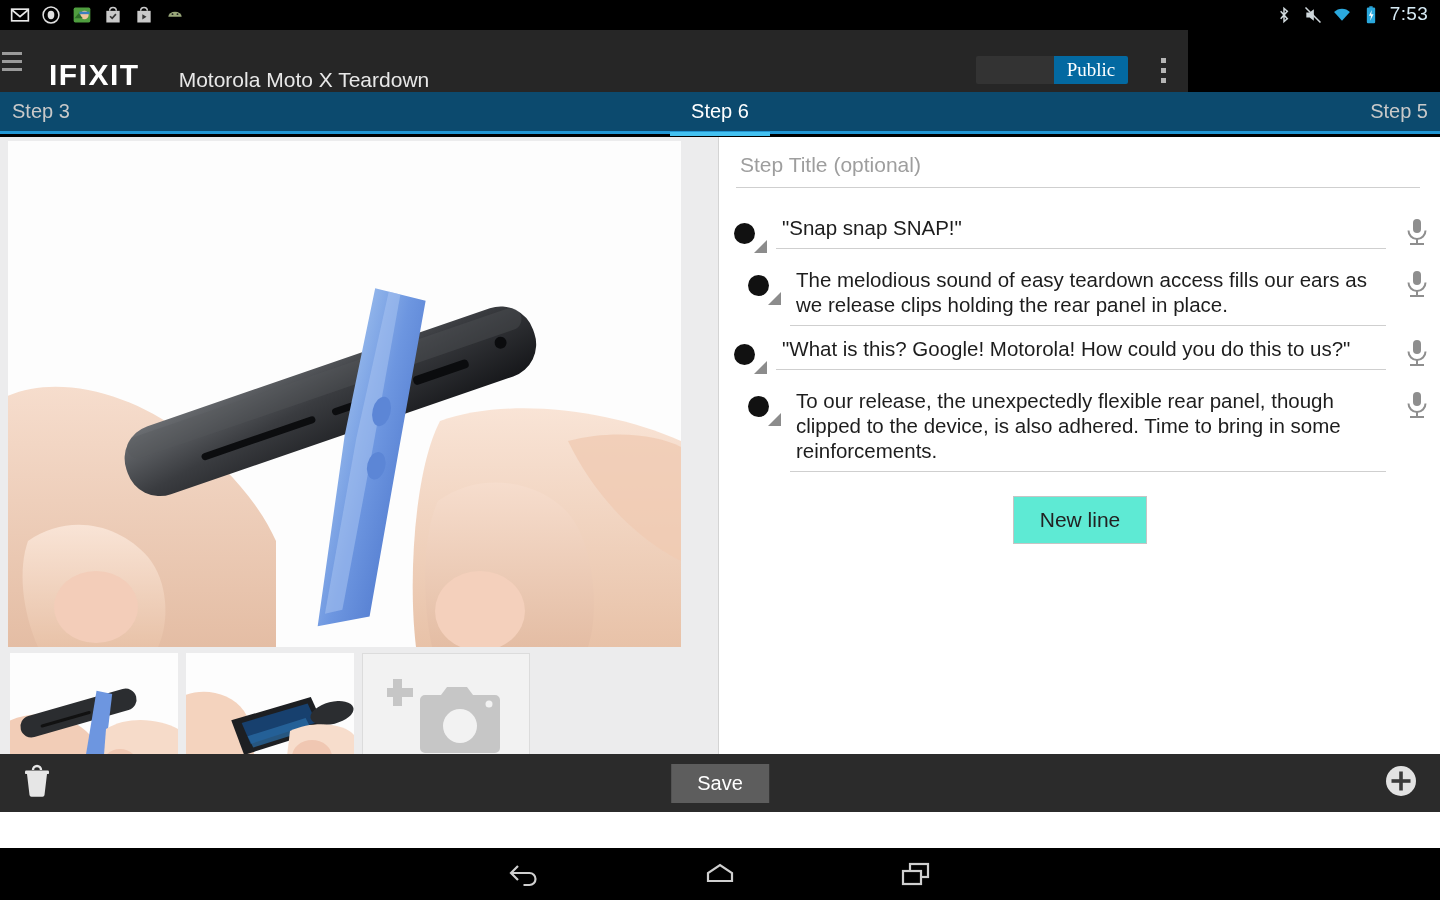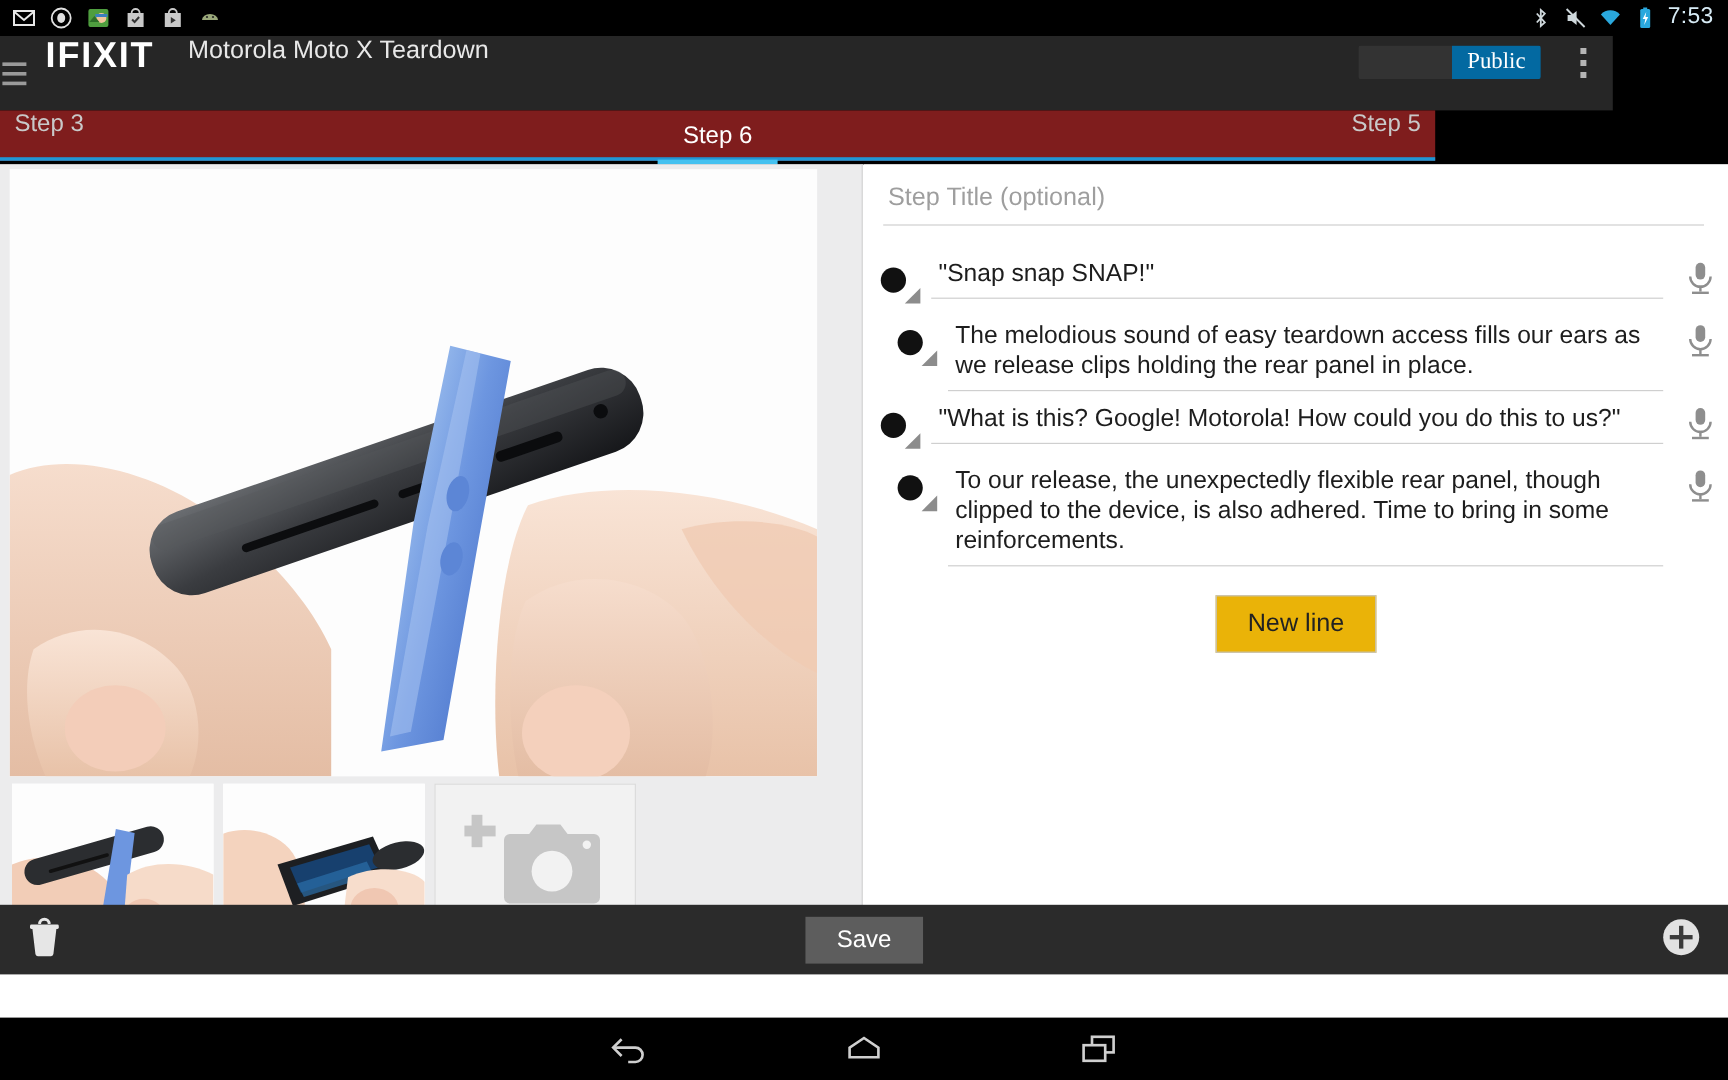--- a/index.html
+++ b/index.html
@@ -16,44 +16,44 @@
     position:absolute; left:0; top:0; width:1440px; height:30px;
     background:#000; display:flex; align-items:center;
   }
   .sb-left { display:flex; align-items:center; gap:11px; padding-left:10px; }
   .sb-right { margin-left:auto; display:flex; align-items:center; gap:9px; padding-right:12px; }
   .sb-ico { width:20px; height:20px; display:block; }
   .sb-clock { color:#d7ebf5; font-size:19px; letter-spacing:.3px; padding-bottom:2px; }
 
   
   .actionbar {
-    position:absolute; left:0; top:30px; width:1344px; height:62px;
-    background:#262626; display:flex; align-items:flex-start;
+    position:absolute; left:0; top:30px; width:1188px; height:62px;
+    background:#262626; display:flex; align-items:flex-end;gap:11px;
   }
   .hamburger { width:26px; height:62px; display:flex; flex-direction:column;
     justify-content:center; gap:5px; padding-left:2px; cursor:pointer; }
   .hamburger i { display:block; width:20px; height:3px; background:#9a9a9a; }
   .brand {
     color:#fff; font-weight:bold; font-size:30px; letter-spacing:1.5px;
     margin-left:12px; font-family:"Liberation Sans", sans-serif;
   }
   .doc-title { color:#e8e8e8; font-size:21px; margin-left:28px; }
   .ab-right { margin-left:auto; display:flex; align-items:center; padding-right:12px; gap:22px; }
   .toggle { display:flex; height:28px; width:152px; border-radius:2px; overflow:hidden; }
   .toggle .off { flex:0 0 78px; background:#333333; }
   .toggle .on { flex:1; background:#0369a1; color:#fff; font-size:19px;
     display:flex; align-items:center; justify-content:center;font-family:Liberation Serif, serif; }
   .overflow { width:26px; height:44px; display:flex; flex-direction:column;
     align-items:center; justify-content:center; gap:5px; cursor:pointer; }
   .overflow i { width:5px; height:5px; background:#b5b5b5; display:block; }
 
   
   .tabbar {
-    position:absolute; left:0; top:92px; width:1196px; height:42px;
-    background:#7f1d1d; display:flex; 
+    position:absolute; left:0; top:92px; width:1440px; height:42px;
+    background:#0c4a6e; display:flex; align-items:center;
     border-bottom:3px solid #2196d4;
   }
   .tab { font-size:20px; color:#c9c9c9; padding:0 12px; cursor:pointer; white-space:nowrap; }
   .tab.prev { margin-right:auto; }
   .tab.next { margin-left:auto; }
   .tab.active {
     color:#ffffff; position:relative; height:42px; display:flex;
     align-items:center; justify-content:center; min-width:100px;
   }
   .tab.active::after {
@@ -109,21 +109,21 @@
   }
   .bullet-text {
     flex:1; border-bottom:1px solid #cfcfcf; font-size:20.5px; line-height:1.22;
     color:#1d1d1d; padding:2px 6px 8px 6px; outline:none; min-height:30px;
     margin-right:8px;
   }
   .mic { flex:0 0 46px; display:flex; align-items:flex-start;
     justify-content:center; padding-top:4px; cursor:pointer; }
   .newline-wrap { display:flex; justify-content:center; margin-top:22px; }
   .newline-btn {
-    background:#eab308; border:1px solid #c5c5c5; color:#222; font-size:21px;
+    background:#5eead4; border:1px solid #c5c5c5; color:#222; font-size:21px;
     padding:11px 26px; cursor:pointer; font-family:"Liberation Sans", sans-serif;text-align:center;
   }
 
   
   .bottombar {
     position:absolute; left:0; top:754px; width:1440px; height:58px;
     background:#2b2b2b; display:flex; align-items:center;
   }
   .bb-trash { margin-left:22px; cursor:pointer; }
   .bb-save {

